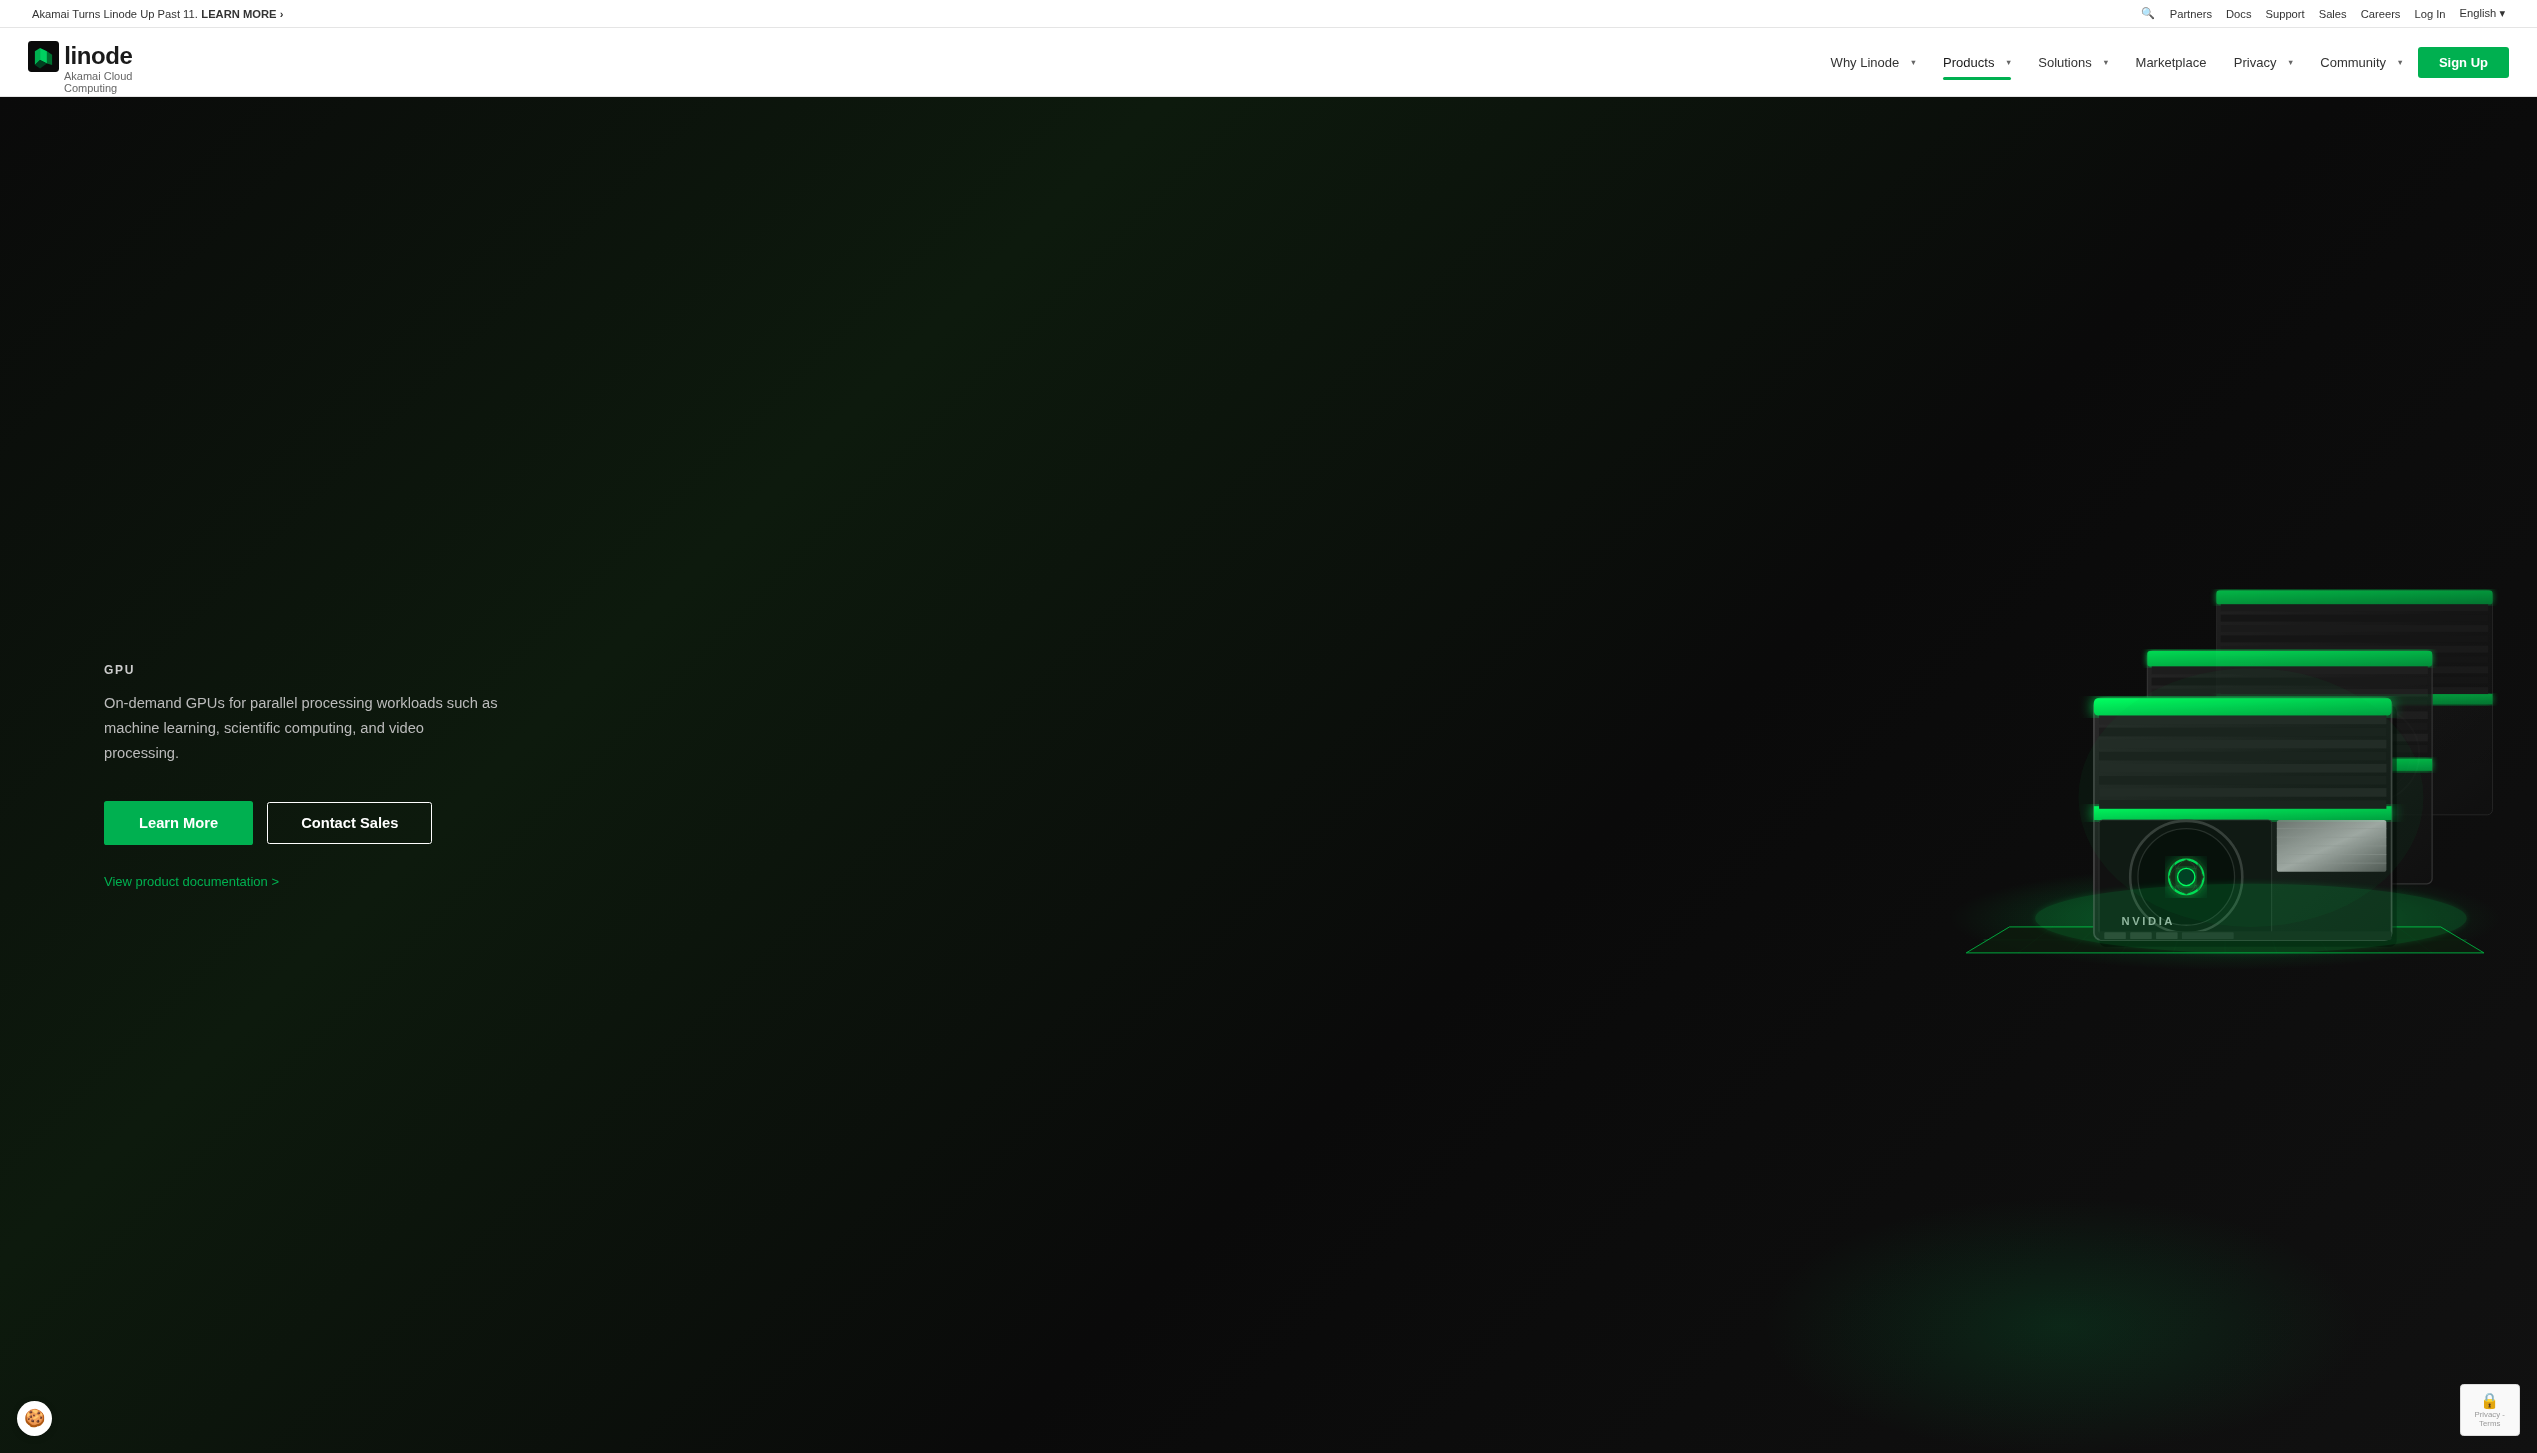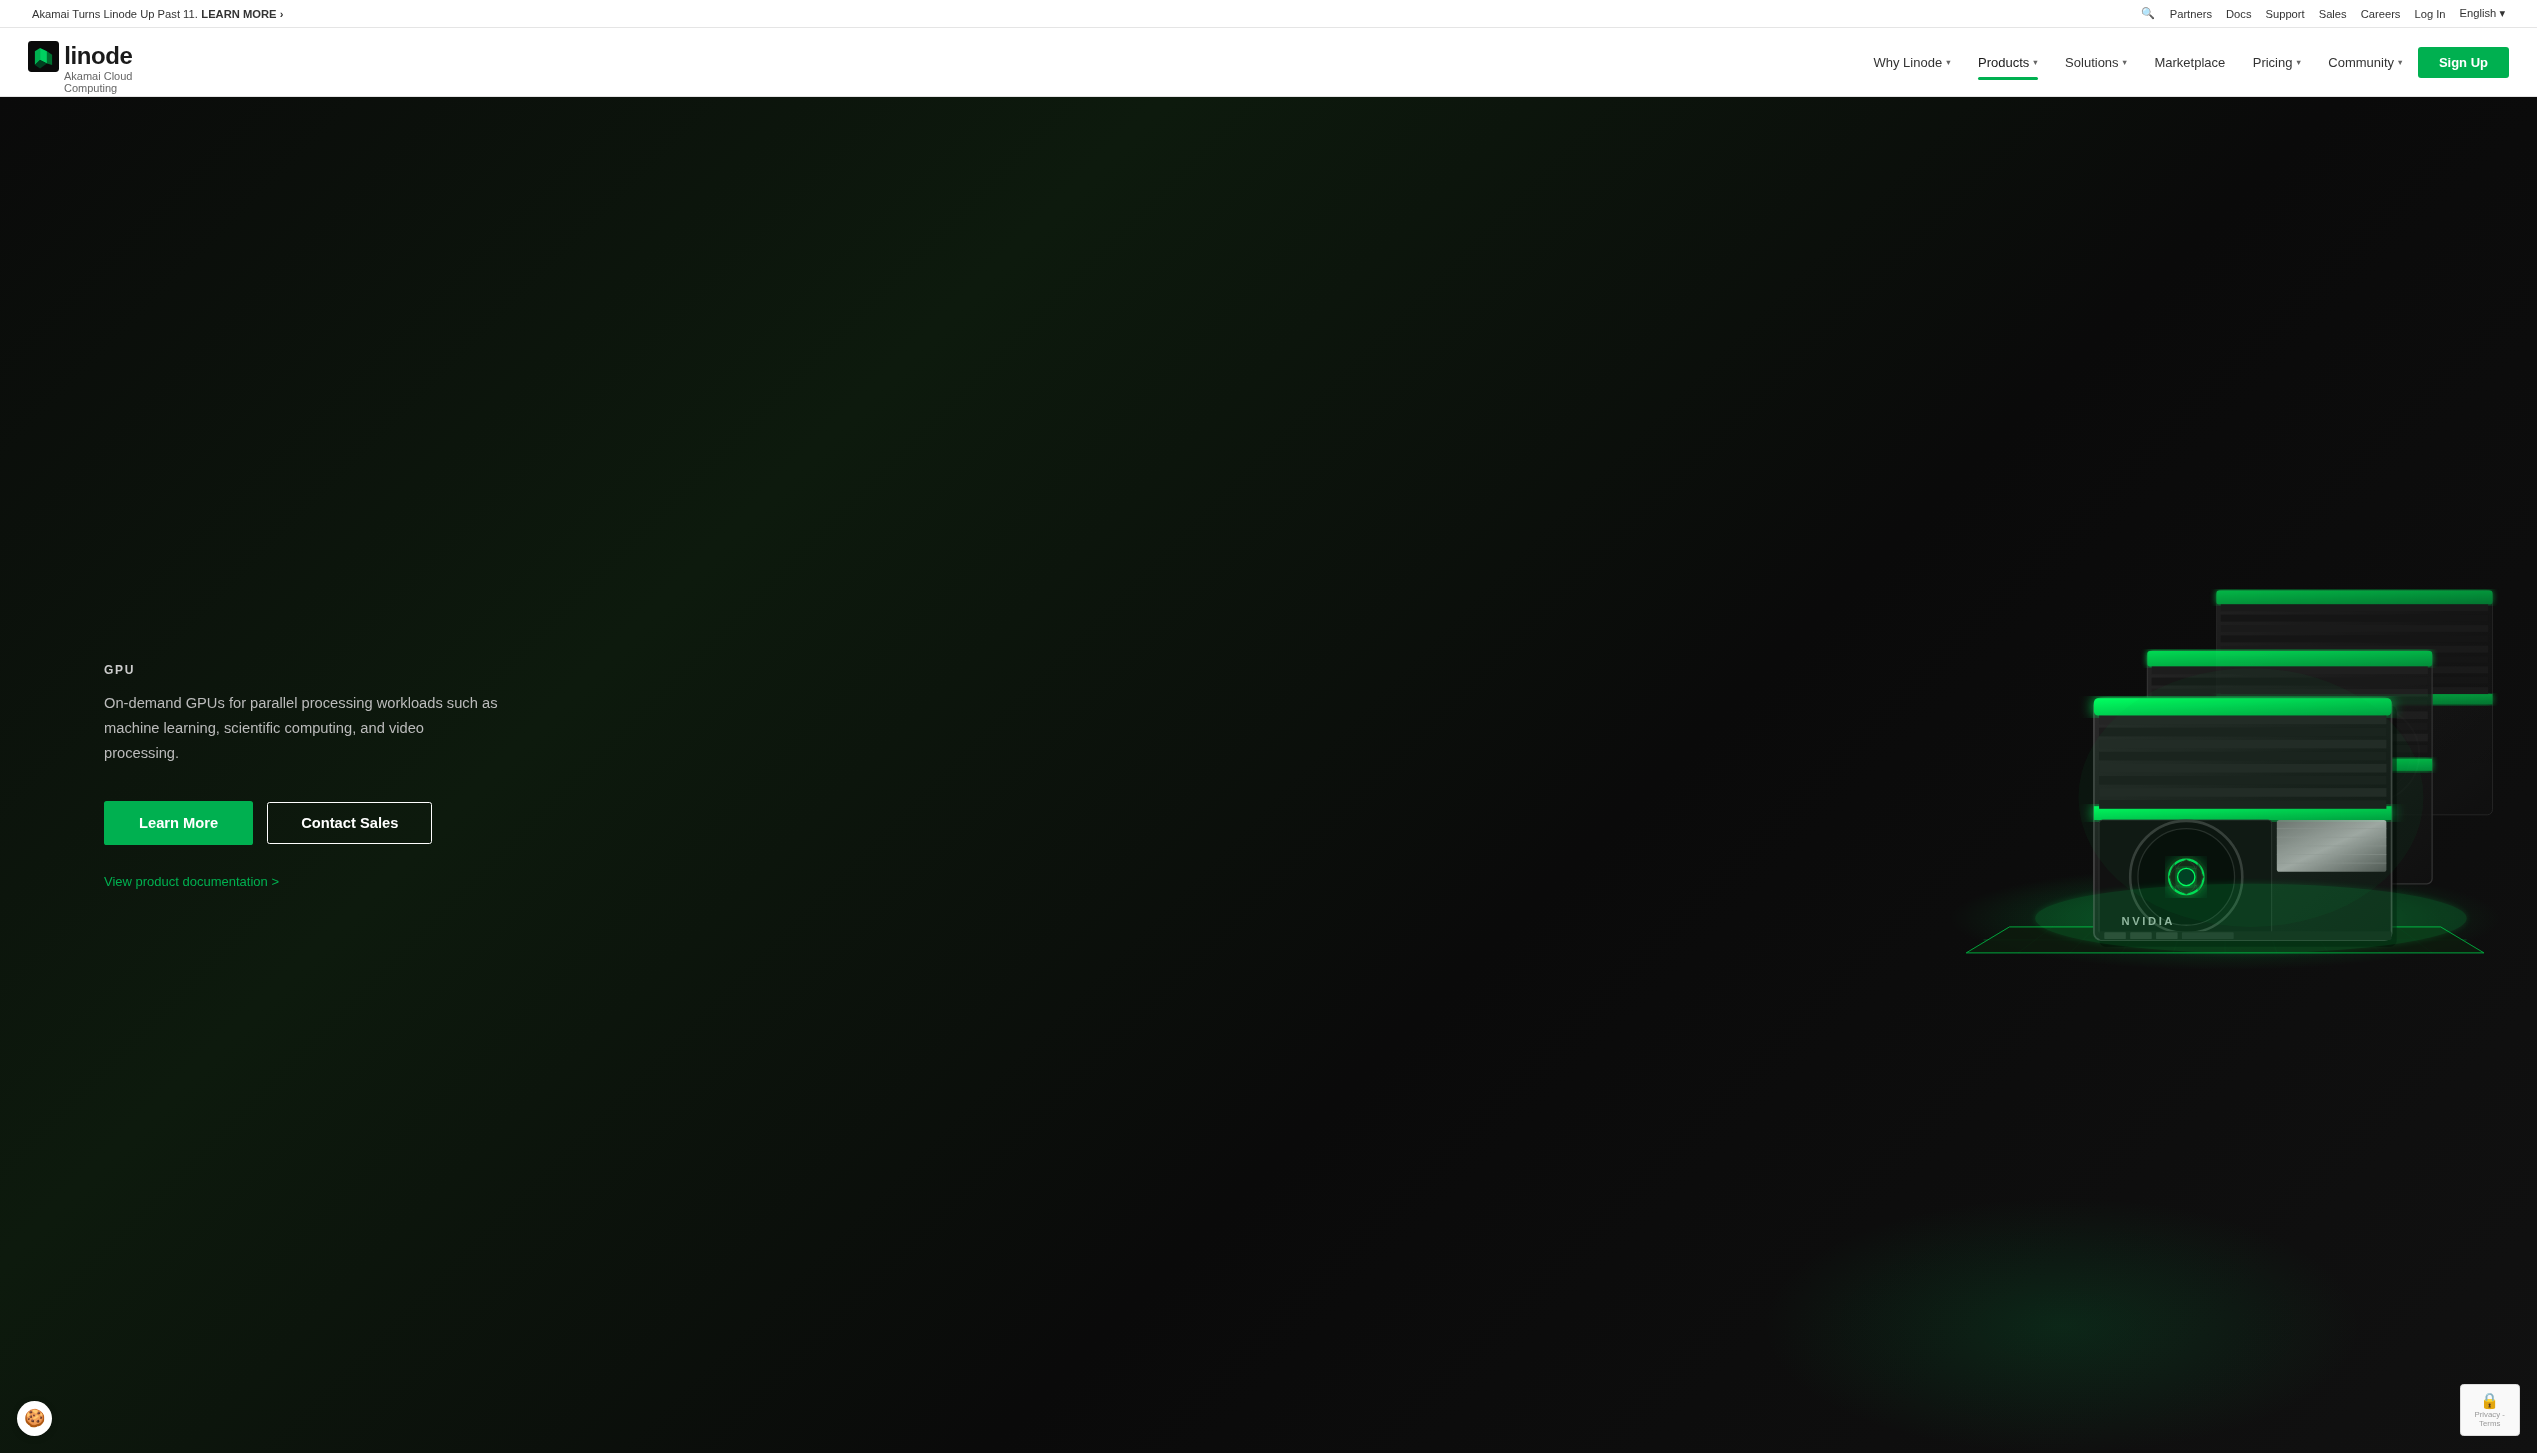--- a/index.html
+++ b/index.html
@@ -45,21 +45,21 @@
       width: 31px;
       height: 31px;
     }
     .logo-name { font-size: 24px; font-weight: 700; color: #1a1a1a; letter-spacing: -0.4px; }
     .logo-sub { font-size: 11px; color: #666; margin-left: 36px; margin-top: -1.7px; }
 
     .navbar-nav { display: flex; align-items: center; gap: 3.5px; }
     .nav-item {
       display: flex;
       align-items: center;
-      gap: 4px;
+      gap: 12px;
       padding: 7px 12px;
       color: #333;
       font-size: 13px;
       font-weight: 500;
       cursor: pointer;
       text-decoration: none;
       position: relative;
       white-space: nowrap;
     }
     .nav-item.active { color: #1a1a1a; }
@@ -271,21 +271,21 @@
       <span class="chevron">▾</span>
     </a>
     <a class="nav-item">
       <span>Solutions</span>
       <span class="chevron">▾</span>
     </a>
     <a class="nav-item">
       <span>Marketplace</span>
     </a>
     <a class="nav-item">
-      <span>Pricing</span>
+      <span>Privacy</span>
       <span class="chevron">▾</span>
     </a>
     <a class="nav-item">
       <span>Community</span>
       <span class="chevron">▾</span>
     </a>
     <button class="signup-btn">Sign Up</button>
   </div>
 </nav>
 

